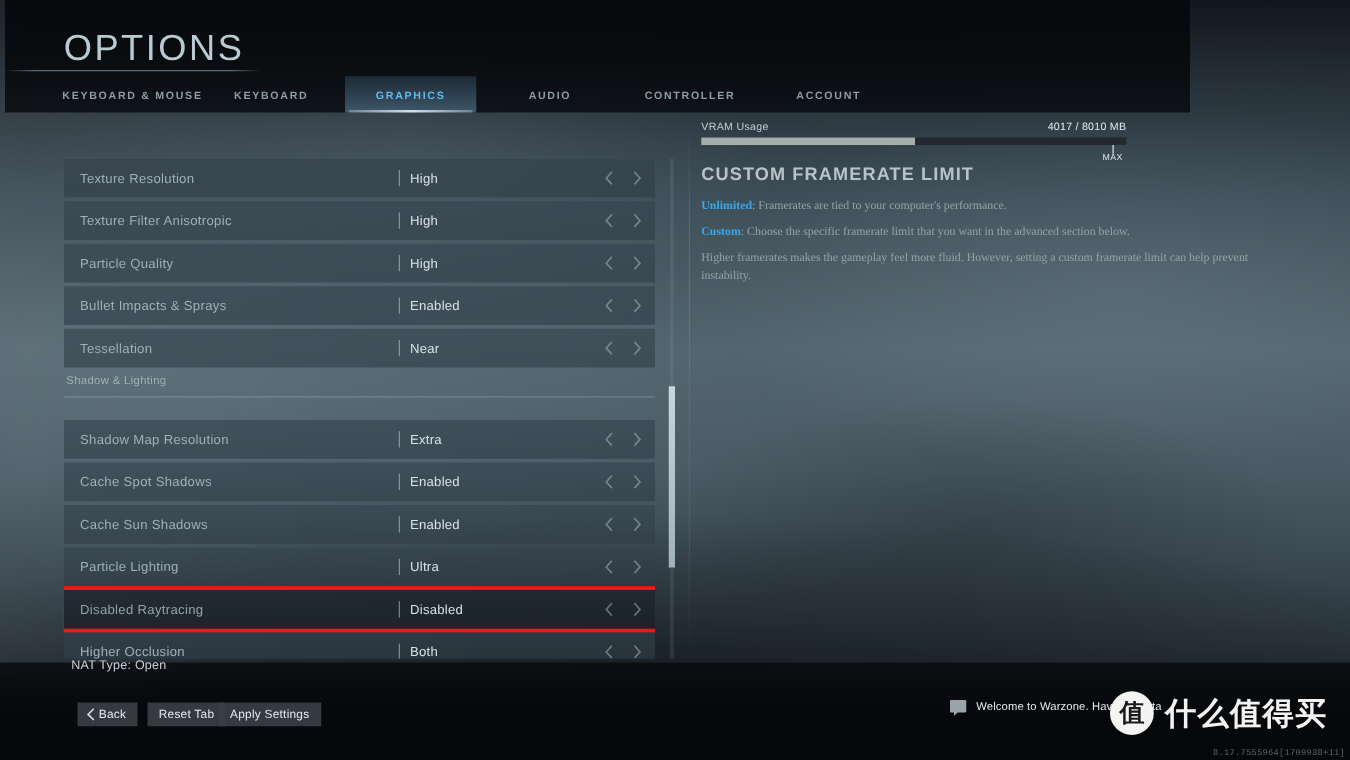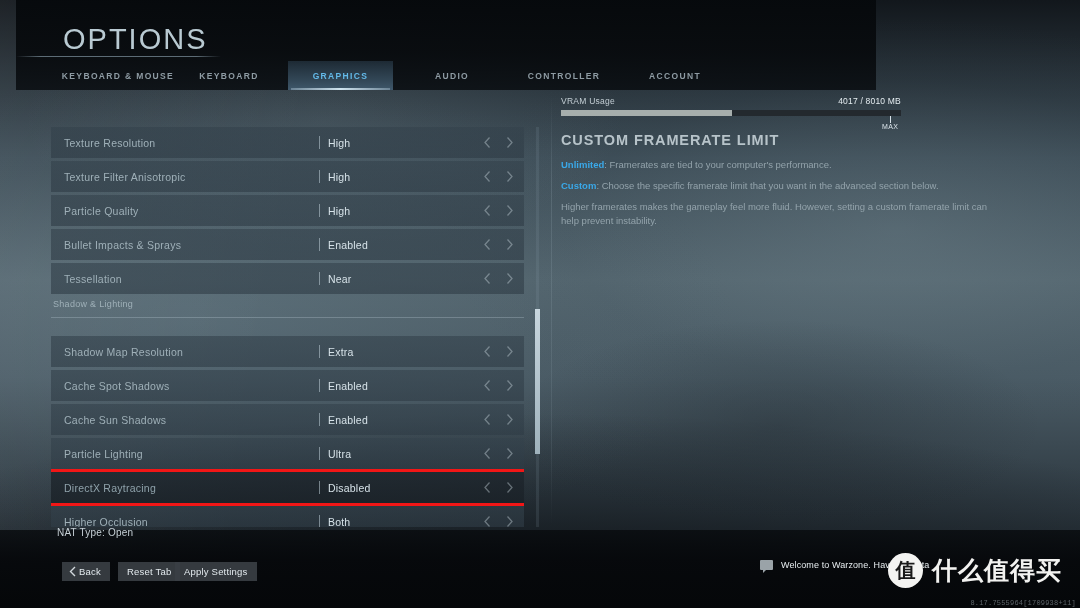--- a/index.html
+++ b/index.html
@@ -23,21 +23,21 @@
     content:"";
     position:absolute; inset:0;
     background:
       linear-gradient(100deg, rgba(255,255,255,0.05) 0%, rgba(255,255,255,0) 28%),
       radial-gradient(ellipse 40% 30% at 30% 20%, rgba(160,180,190,0.12), rgba(0,0,0,0) 70%),
       radial-gradient(ellipse 35% 25% at 72% 70%, rgba(30,38,44,0.35), rgba(0,0,0,0) 70%);
   }
 
   
   #topbar {
-    position:absolute; left:16px; top:0; width:860px; height:90px;
+    position:absolute; left:4px; top:0; width:948px; height:90px;
     background:linear-gradient(180deg, rgba(6,9,12,0.97) 0%, rgba(8,11,14,0.95) 58%, rgba(10,14,18,0.88) 100%);
   }
   #title {
     position:absolute; left:47px; top:23px;
     font-size:29px; letter-spacing:2.0px; font-weight:400;
     color:#b9cad2;
   }
   #title-underline {
     position:absolute; left:0px; top:56px; width:205px; height:1px;
     background:linear-gradient(90deg, rgba(150,175,190,0.0) 0%, rgba(160,185,200,0.55) 12%, rgba(160,185,200,0.55) 88%, rgba(150,175,190,0.0) 100%);
@@ -110,21 +110,21 @@
   #vram-value { font-size:8.5px; color:#e4ecf0; letter-spacing:0.2px; position:absolute; right:120px; top:0; }
   #vram-bar { position:absolute; left:0; top:14px; width:340px; height:6px; background:#23292e; }
   #vram-fill { position:absolute; left:0; top:0; height:6px; width:178px; background:#a6aeac; }
   #vram-max-tick { position:absolute; left:329px; top:20px; width:1px; height:7px; background:#d8e2e8; }
   #vram-max-text { position:absolute; left:321px; top:27px; font-size:7px; color:#dbe4ea; letter-spacing:0.4px; }
 
   #info-title {
     position:absolute; left:0; top:36px;
     font-size:14.5px; font-weight:700; letter-spacing:0.9px; color:#b7c3c9;
   }
-  .info-p { position:absolute; left:0; font-size:9.5px; color:#93a3ab; line-height:14px; width:440px; }
+  .info-p { position:absolute; left:0; font-size:9.5px; color:#93a3ab; line-height:14px; width:440px;font-family:Liberation Serif, serif; }
   .kw { color:#3aa8e8; font-weight:700; }
   #info-p1 { top:62px; }
   #info-p2 { top:83px; }
   #info-p3 { top:104px; }
 
   
   #botbar {
     position:absolute; left:0; bottom:0; width:1080px; height:78px;
     background:linear-gradient(180deg, rgba(8,11,14,0.82) 0%, rgba(6,8,11,0.96) 40%, rgba(5,7,9,1) 100%);
   }
@@ -340,21 +340,21 @@
           </svg>
         </span>
         <span class="arrow">
           <svg width="9" height="13" viewBox="0 0 9 13">
             <polyline points="2.5,1.5 7,6.5 2.5,11.5" fill="none" stroke="#c9d6dd" stroke-width="1.3"></polyline>
           </svg>
         </span>
       </div>
     </div>
     <div class="opt-row highlighted">
-      <div class="opt-label">DirectX Raytracing</div>
+      <div class="opt-label">Disabled Raytracing</div>
       <div class="opt-sep"></div>
       <div class="opt-value">Disabled</div>
       <div class="arrows">
         <span class="arrow">
           <svg width="9" height="13" viewBox="0 0 9 13">
             <polyline points="6.5,1.5 2,6.5 6.5,11.5" fill="none" stroke="#c9d6dd" stroke-width="1.3"></polyline>
           </svg>
         </span>
         <span class="arrow">
           <svg width="9" height="13" viewBox="0 0 9 13">

